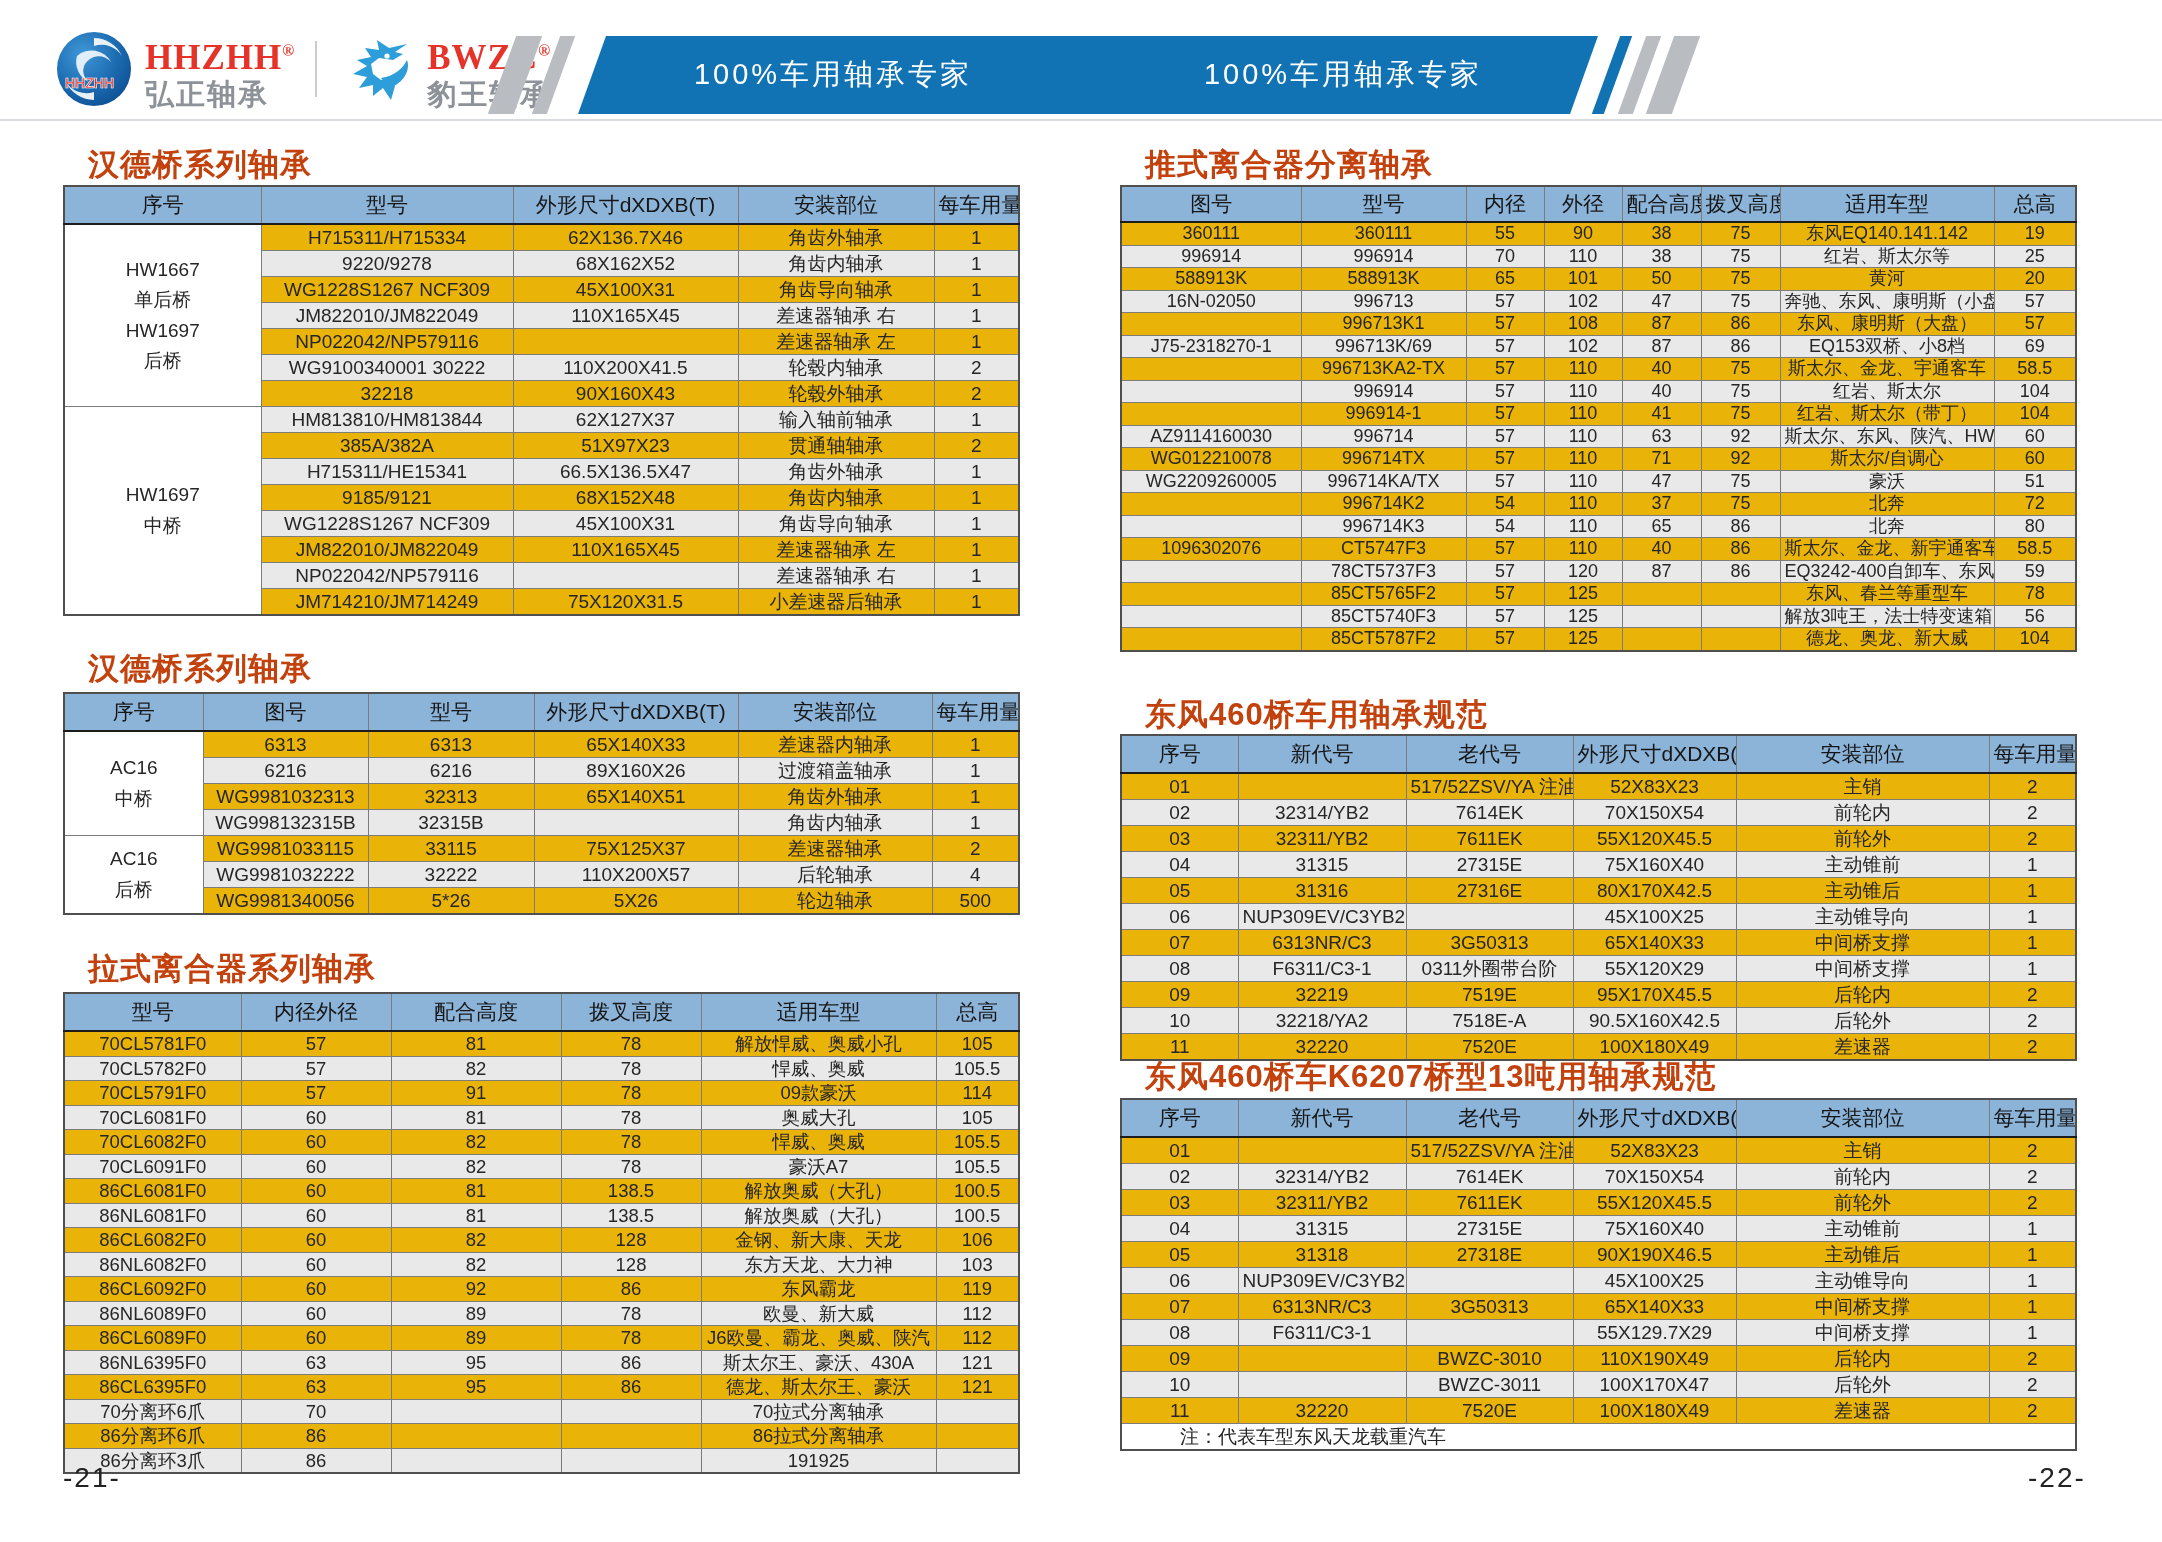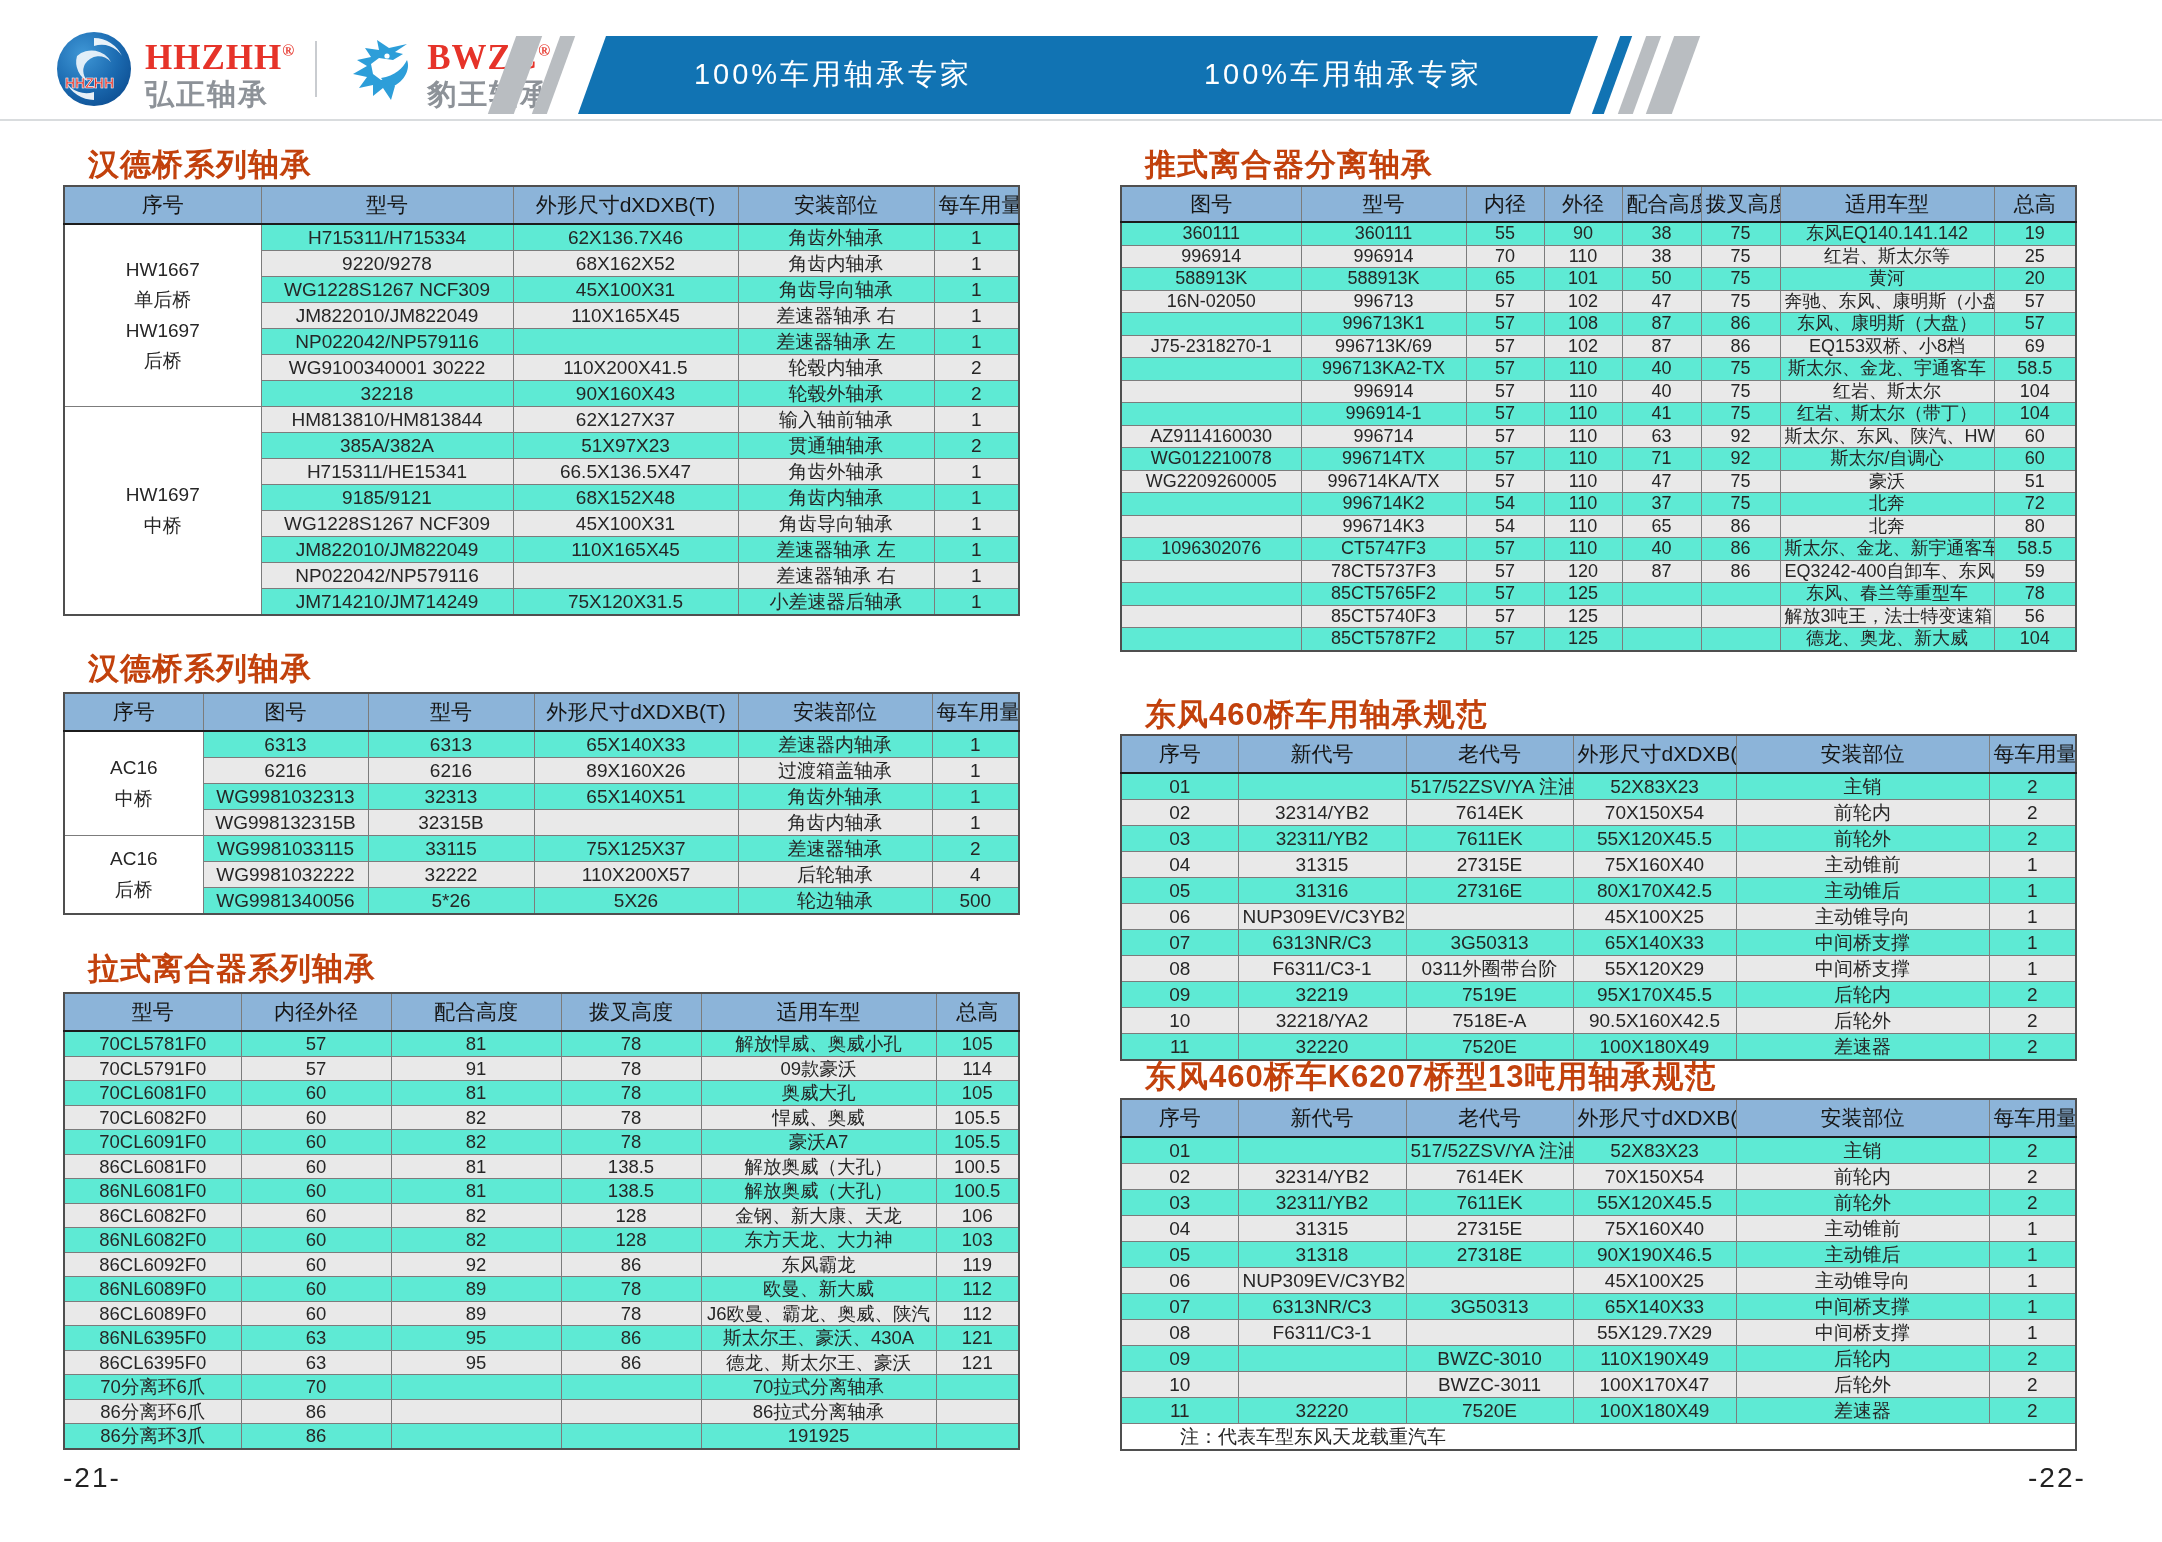--- a/index.html
+++ b/index.html
@@ -31,21 +31,21 @@
   #stripe-r0 { left:1606px; width:12px; }
   #stripe-r1 { left:1632px; width:15px; }
   #stripe-r2 { left:1660px; width:26px; }
   .header-rule { position:absolute; top:119px; left:0; width:2162px; height:2px; background:#d9dcde; }
 
   
   .sec-title { position:absolute; font-size:31px; font-weight:bold; color:#c2410c; letter-spacing:1px; white-space:nowrap; }
   .page-num { position:absolute; font-size:28px; color:#222; letter-spacing:2px; }
 
   
-  table.cat { position:absolute; border-collapse:collapse; table-layout:fixed; background:#5eead4;
+  table.cat { position:absolute; border-collapse:collapse; table-layout:fixed; background:#eab308;
               border:2px solid #4f4f4f; }
   table.cat th, table.cat td {
     border:1px solid #7c7c7c; text-align:center; vertical-align:middle;
     white-space:nowrap; overflow:hidden; padding:0 4px; color:#262626;
   }
   table.cat thead th {
     background:#8cb4d9; font-weight:normal; color:#161616; font-size:21px;
     height:36px; border-bottom:2px solid #1c1c1c;
   }
   table.cat tbody td { font-size:19px; height:25px; line-height:1.05; }
@@ -349,20 +349,28 @@
     <tbody>
       <tr>
         <td>70CL5781F0</td>
         <td>57</td>
         <td>81</td>
         <td>78</td>
         <td>解放悍威、奥威小孔</td>
         <td>105</td>
       </tr>
       <tr>
+        <td>70CL5782F0</td>
+        <td>57</td>
+        <td>82</td>
+        <td>78</td>
+        <td>悍威、奥威</td>
+        <td>105.5</td>
+      </tr>
+      <tr>
         <td>70CL5791F0</td>
         <td>57</td>
         <td>91</td>
         <td>78</td>
         <td>09款豪沃</td>
         <td>114</td>
       </tr>
       <tr>
         <td>70CL6081F0</td>
         <td>60</td>

